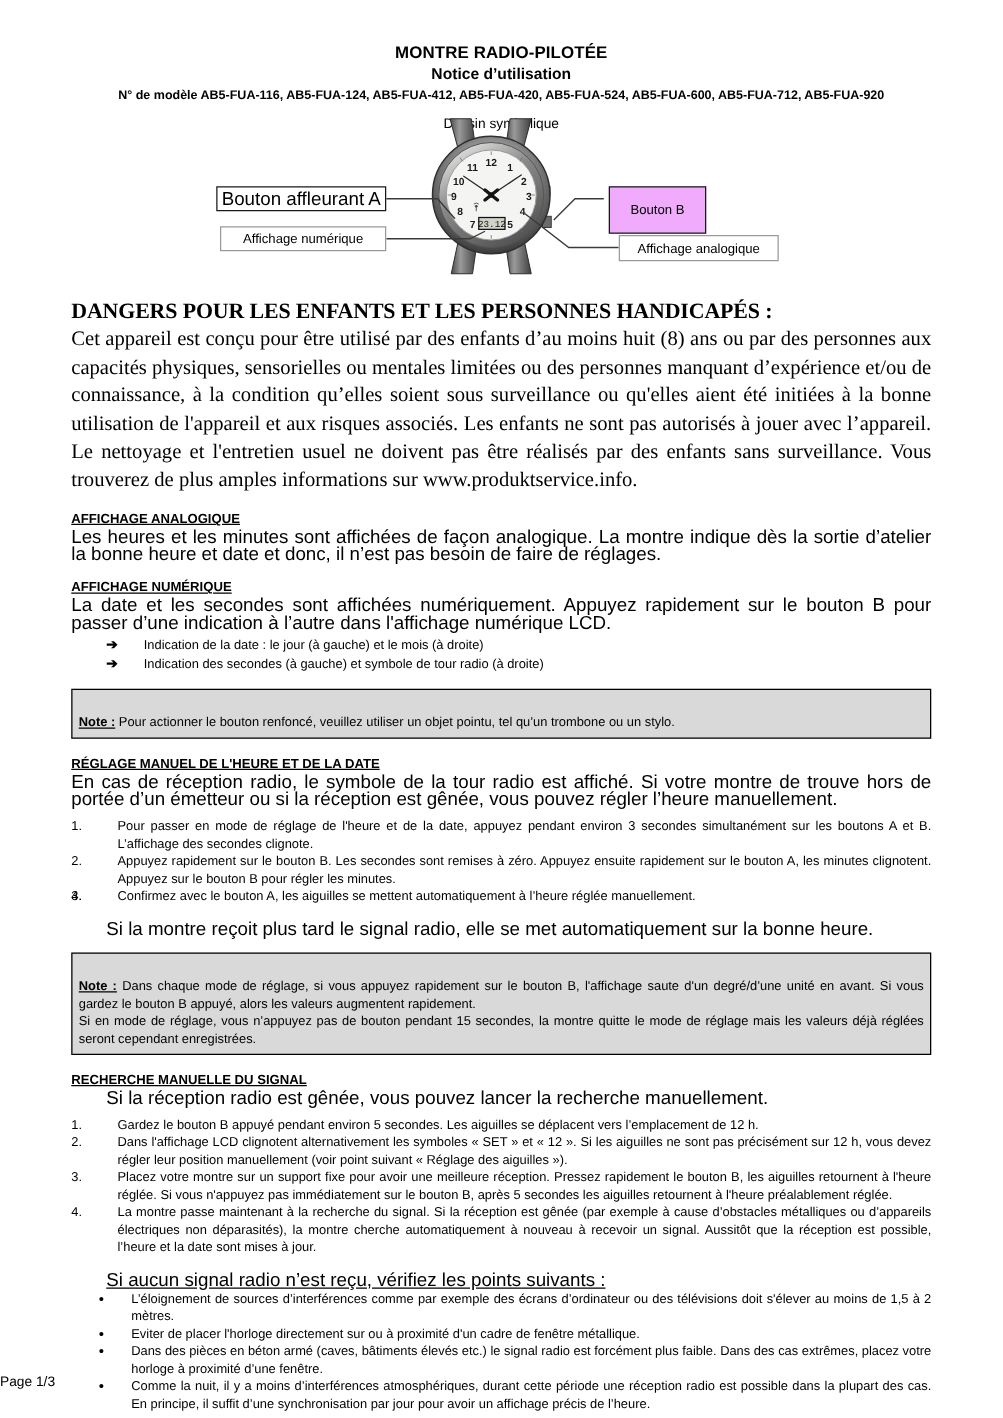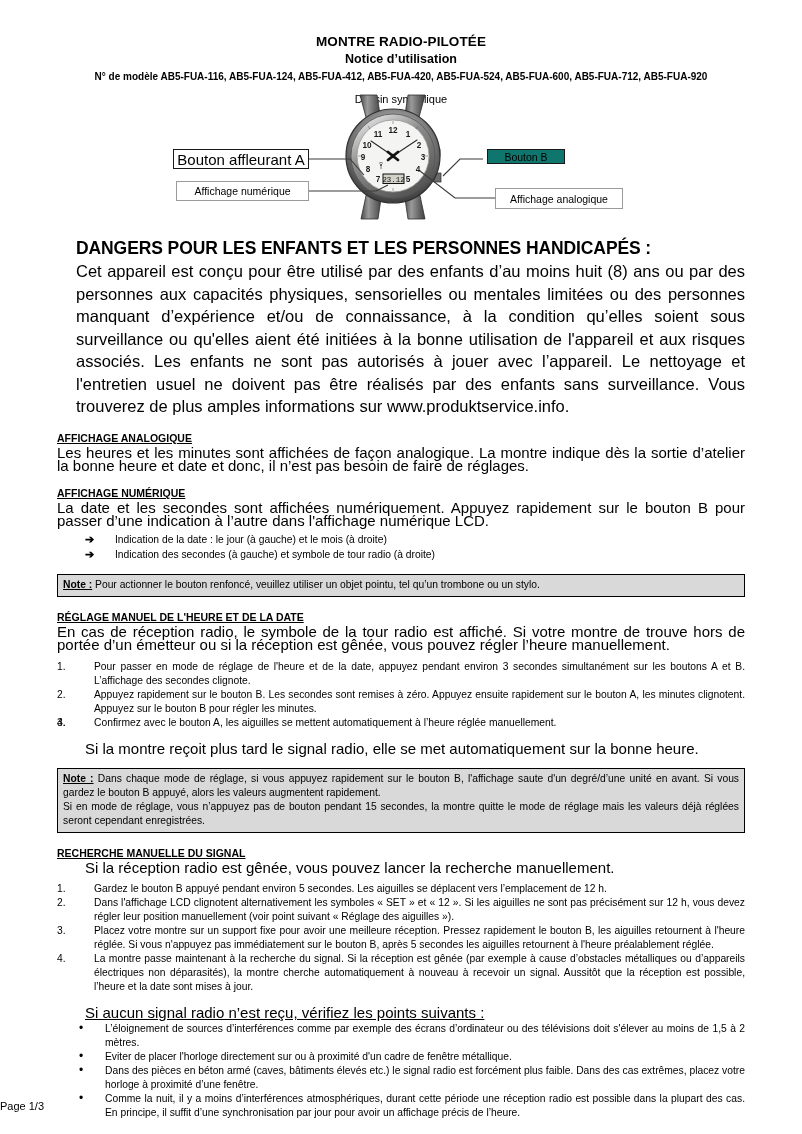--- a/index.html
+++ b/index.html
@@ -60,21 +60,22 @@
     font-size: 11px;
   }
   .svg-diagram {
     position: absolute;
     left: 0;
     top: 0;
   }
 
   
   .danger-section {
-    margin: 16px 57px 0 76px;
+    margin: 16px 57px 0 57px;
+    font-family: Liberation Serif, serif;
   }
   .danger-heading {
     font-size: 17.5px;
     font-weight: bold;
     line-height: 22px;
     letter-spacing: -0.1px;
   }
   .danger-body {
     font-size: 16.5px;
     line-height: 22.5px;
@@ -170,21 +171,21 @@
     top: -1px;
     font-size: 12px;
     line-height: 14px;
   }
 
   
   .note-box {
     border: 1px solid #000000;
     background: #d9d9d9;
     margin: 12px 57px 0 57px;
-    padding: 3px 5px 4px 5px;
+    padding: 20px 5px 4px 5px;
     font-size: 10.3px;
     line-height: 14px;
     text-align: justify;
     text-justify: inter-word;
   }
   .note-box .note-label {
     font-weight: bold;
     text-decoration: underline;
   }
   .note-box p { margin: 0; }
@@ -307,22 +308,22 @@
                 align-items:center; justify-content:center; font-size:15px;">
       <span>Bouton affleurant A</span>
     </div>
 
     <div style="position:absolute; left:176px; top:88px; width:133px; height:20px;
                 border:1px solid #9a9a9a; background:#ffffff; display:flex;
                 align-items:center; justify-content:center; font-size:10.5px;">
       <span>Affichage numérique</span>
     </div>
 
-    <div style="position:absolute; left:487px; top:56px; width:78px; height:15px;
-                border:1.6px solid #1a1a1a; background:#0f766e; display:flex;
+    <div style="position:absolute; left:487px; top:56px; width:78px; height:38px;
+                border:1.6px solid #1a1a1a; background:#f0abfc; display:flex;
                 align-items:center; justify-content:center; font-size:10.5px;">
       <span>Bouton B</span>
     </div>
 
     <div style="position:absolute; left:495px; top:95px; width:128px; height:21px;
                 border:1px solid #9a9a9a; background:#ffffff; display:flex;
                 align-items:center; justify-content:center; font-size:10.5px;">
       <span>Affichage analogique</span>
     </div>
   </div>

